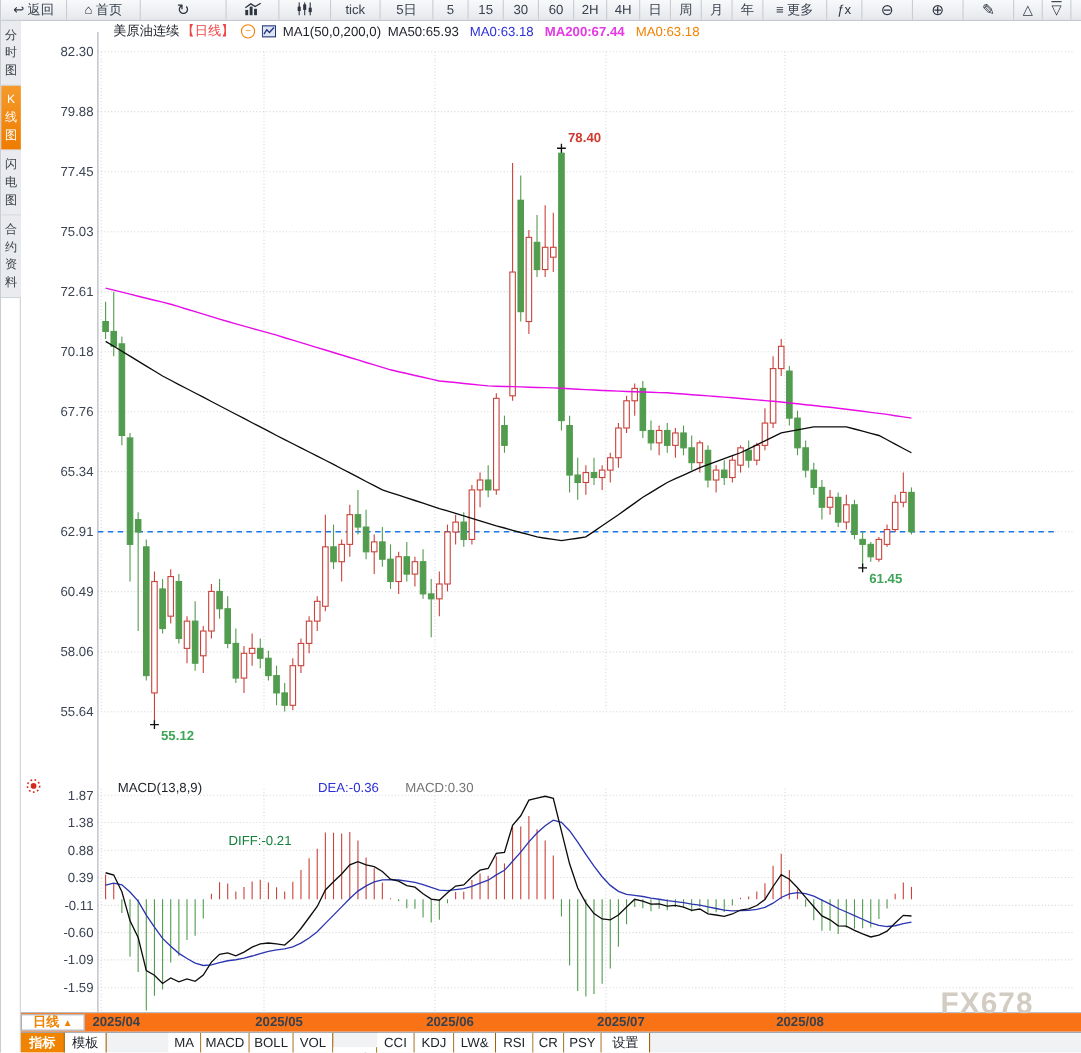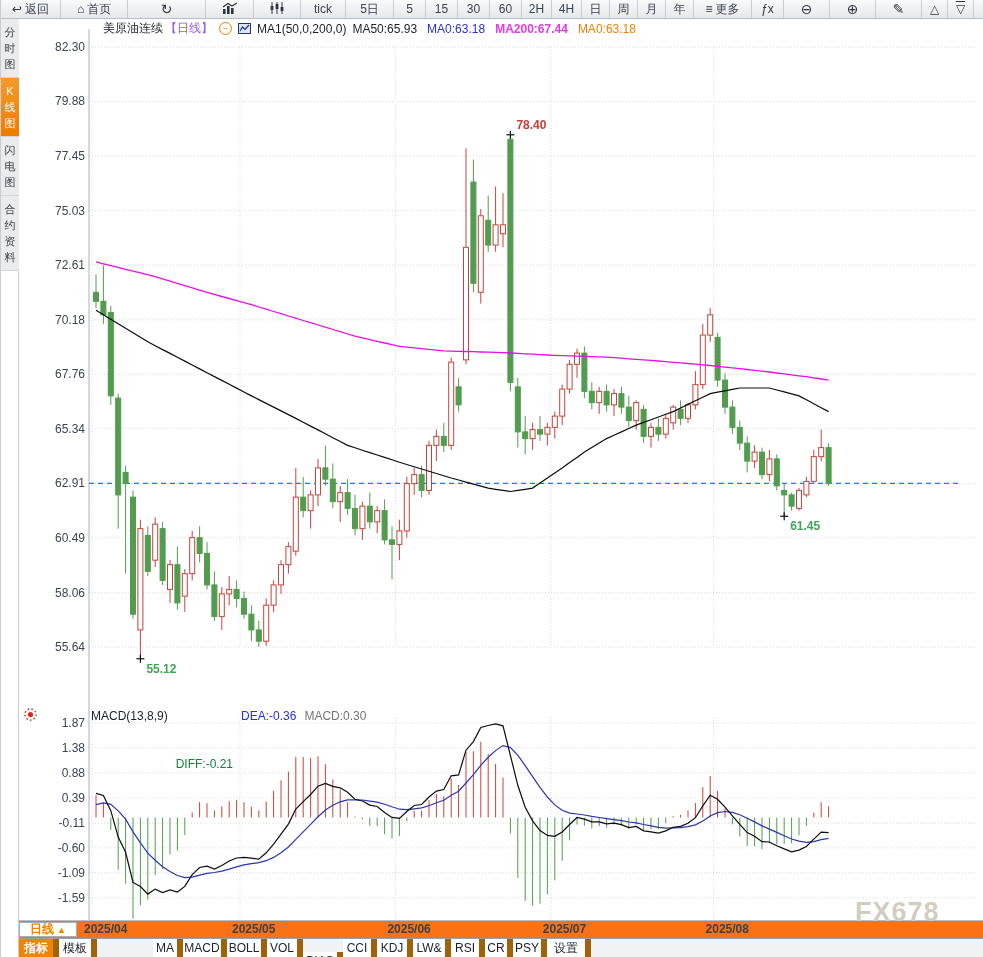--- a/index.html
+++ b/index.html
@@ -16,37 +16,37 @@
   
   #sidebar{position:absolute;left:0;top:19px;width:18px;bottom:0;background:#fff;border-right:1px solid #c9cdd3;box-sizing:border-box;}
   .sb-item{width:18px;box-sizing:border-box;background:#e9ebee;border-bottom:1px solid #d2d5da;
     color:#3a4148;font-size:11px;text-align:center;padding:5px 0;cursor:pointer;}
   .sb-item div{line-height:16px;height:16px;}
   .sb-item.active{background:linear-gradient(#f59a2a,#ee7c00);color:#fff;}
   
   #region{position:absolute;left:18px;top:19px;width:965px;height:938px;background:#fff;}
   #chart-header{position:absolute;left:72px;top:1px;height:17px;display:flex;align-items:center;gap:6px;
     font-size:12px;color:#1c2026;z-index:5;white-space:nowrap;}
-  .hdr-period{color:#8b5cf6;}
+  .hdr-period{color:#ef4444;}
   .hdr-circle{display:inline-flex;align-items:center;justify-content:center;width:11px;height:11px;border:1px solid #f08200;
     border-radius:50%;color:#f08200;font-size:9px;line-height:1;}
-  #macd-header{position:absolute;left:72px;top:690px;height:15px;display:flex;gap:8px;font-size:12px;z-index:5;white-space:nowrap;}
+  #macd-header{position:absolute;left:88px;top:690px;height:15px;display:flex;gap:24px;font-size:12px;z-index:5;white-space:nowrap;}
   #macd-gear{position:absolute;left:4px;top:688px;z-index:5;}
   #svgchart{position:absolute;left:0;top:0;}
   
   #xaxis{position:absolute;left:0;top:902px;width:965px;height:17px;background:#f97316;}
   #period-btn{position:absolute;left:0;top:1px;width:58px;height:15px;border:1px solid #a9adb5;background:#fff;
     box-sizing:border-box;display:flex;align-items:center;justify-content:center;gap:3px;
     font-size:12px;font-weight:bold;color:#f08200;cursor:pointer;}
   #period-btn .tri{font-size:9px;}
   .month-label{position:absolute;top:1px;font-size:12px;font-weight:bold;color:#3a414d;}
   
   #tabs{position:absolute;left:0;top:919px;width:965px;height:19px;background:#f1f2f4;border-top:1px solid #9aa0a8;
     display:flex;box-sizing:border-box;}
-  .tab{height:18px;box-sizing:border-box;border-right:6px solid #a16207;background:#fff;display:flex;align-items:center;
+  .tab{height:18px;box-sizing:border-box;border-right:1px solid #a16207;background:#fff;display:flex;align-items:center;
     justify-content:center;font-size:12px;color:#20242a;cursor:pointer;white-space:nowrap;}
   .tab.active{background:#f08300;color:#fff;font-weight:bold;}
   .tab.vip{color:#8b5cf6;margin-top:28px;}
   #watermark{position:absolute;left:836px;top:878px;font-size:27px;font-weight:bold;color:#d3ccc3;letter-spacing:1px;z-index:4;}
 </style>
 </head>
 <body>
 
 <div id="app">
   <div id="toolbar">

